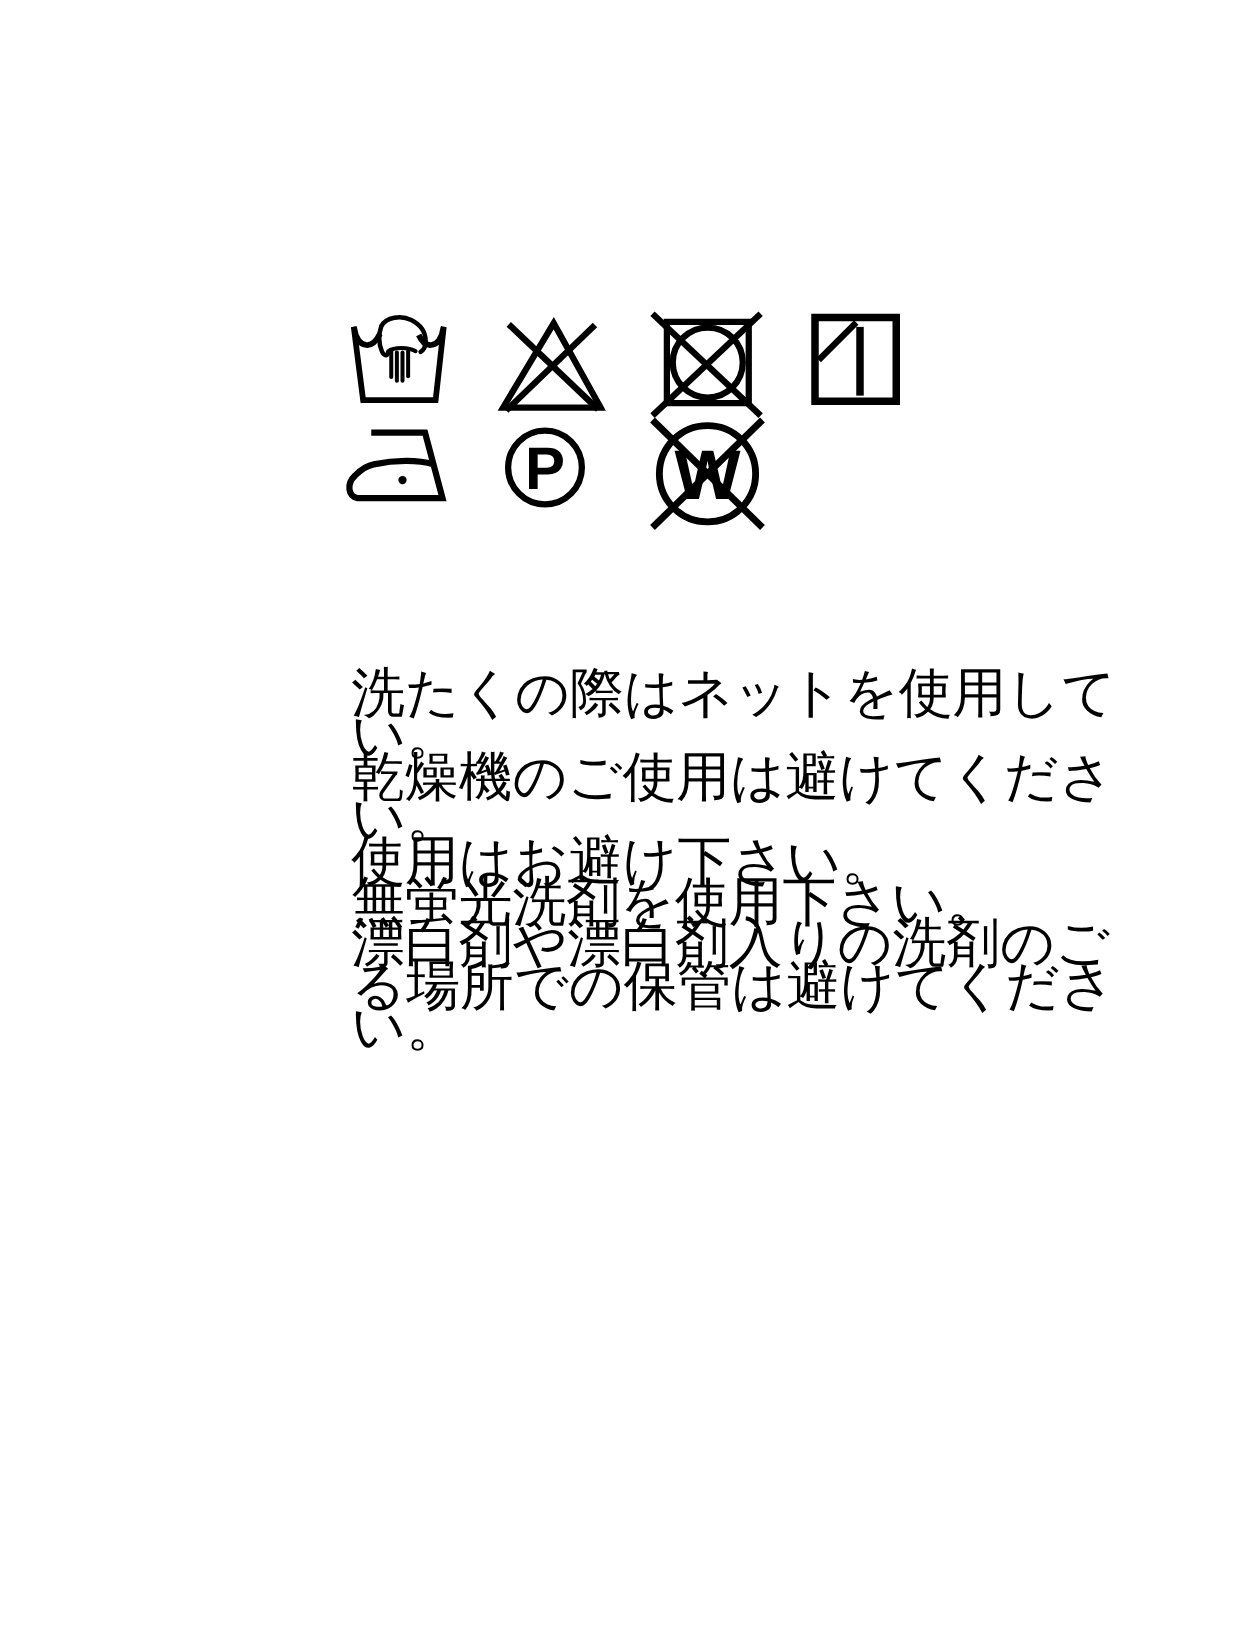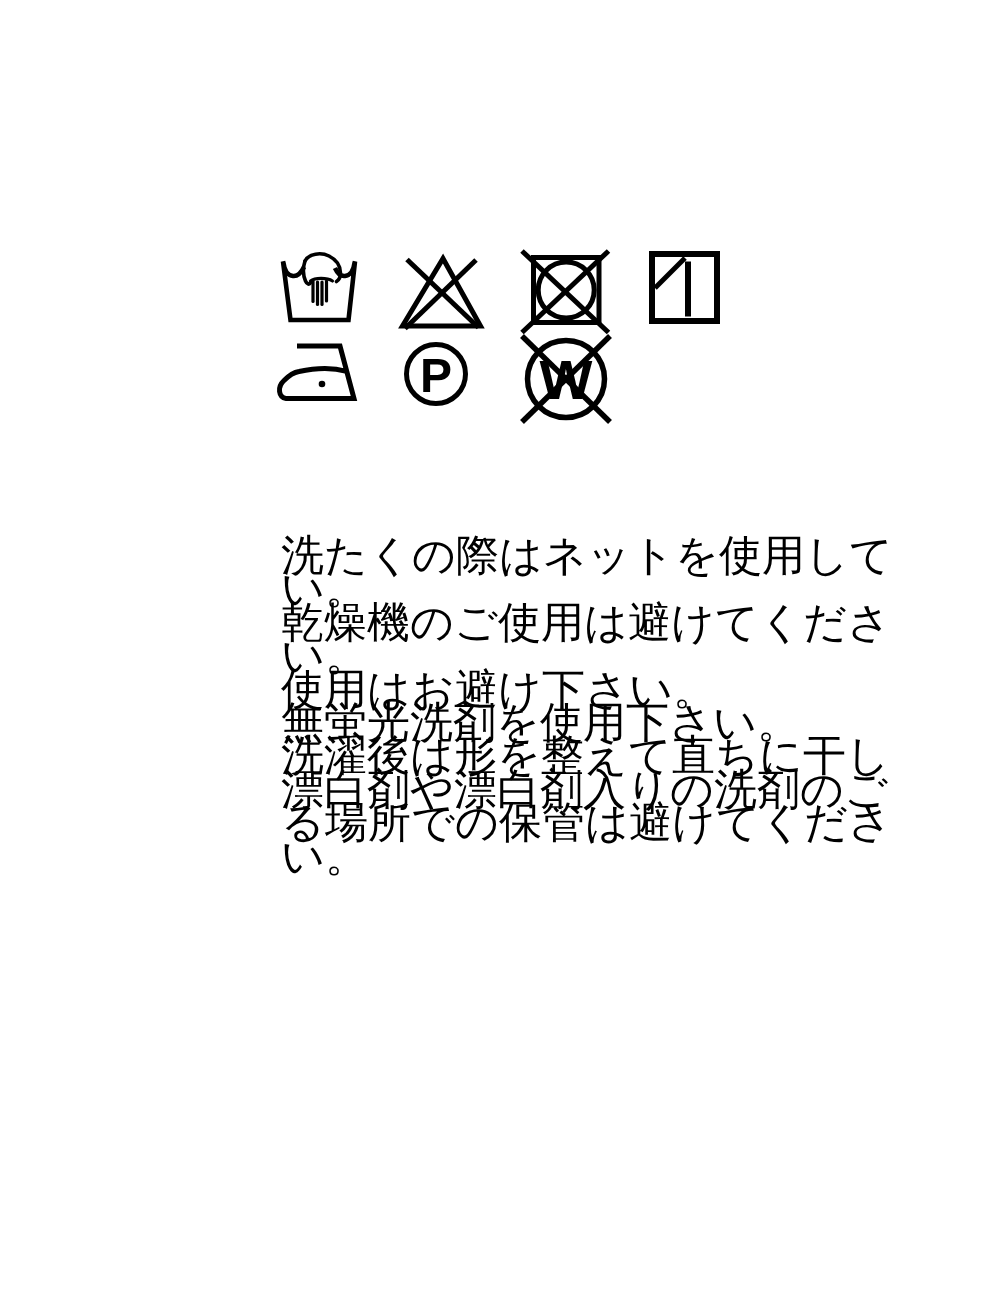--- a/index.html
+++ b/index.html
@@ -107,19 +107,18 @@
     <path d="M96,8 L8,94" stroke="currentColor" stroke-width="5.5" fill="none"></path>
   </svg>
 
   <div class="instructions">
     <div class="instr-line">洗たくの際はネットを使用して</div>
     <div class="instr-line">い。</div>
     <div class="instr-line">乾燥機のご使用は避けてくださ</div>
     <div class="instr-line">い。</div>
     <div class="instr-line">使用はお避け下さい。</div>
     <div class="instr-line">無蛍光洗剤を使用下さい。</div>
-    <div class="instr-line">洗濯後は形を整えて直ちに干し</div>
     <div class="instr-line">漂白剤や漂白剤入りの洗剤のご</div>
     <div class="instr-line">る場所での保管は避けてくださ</div>
     <div class="instr-line">い。</div>
   </div>
 
 </div>
 
 </body></html>

